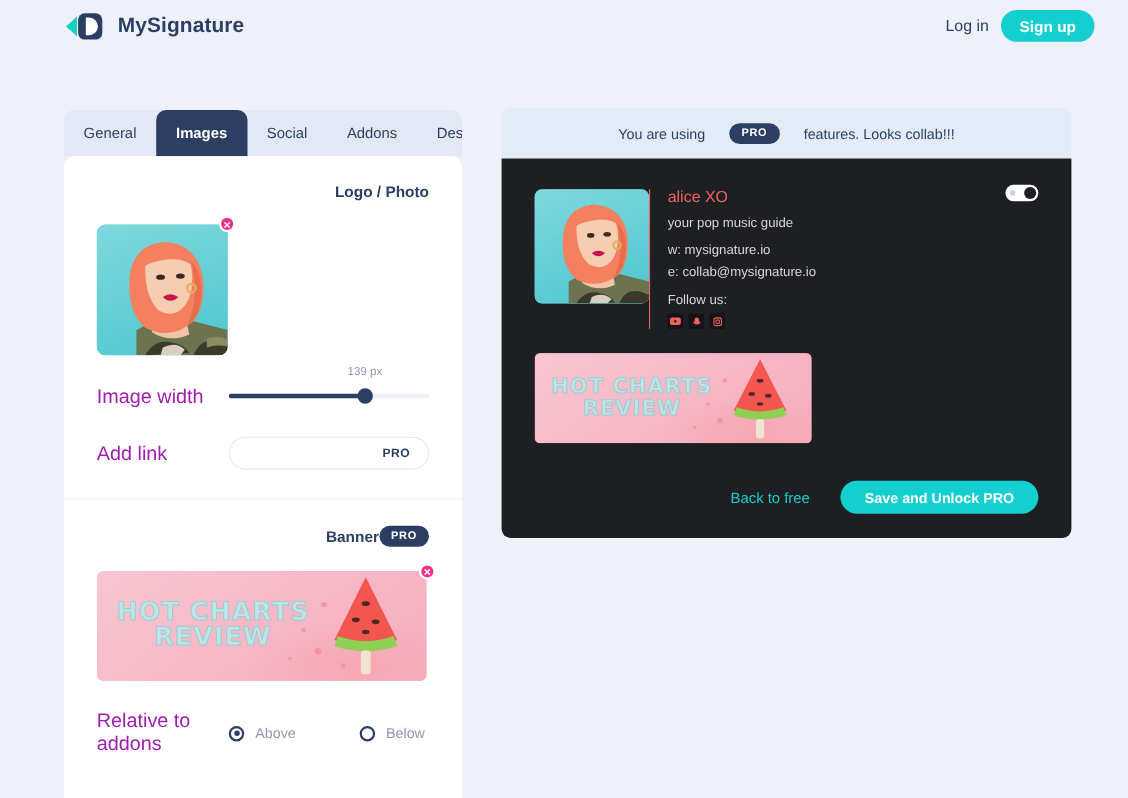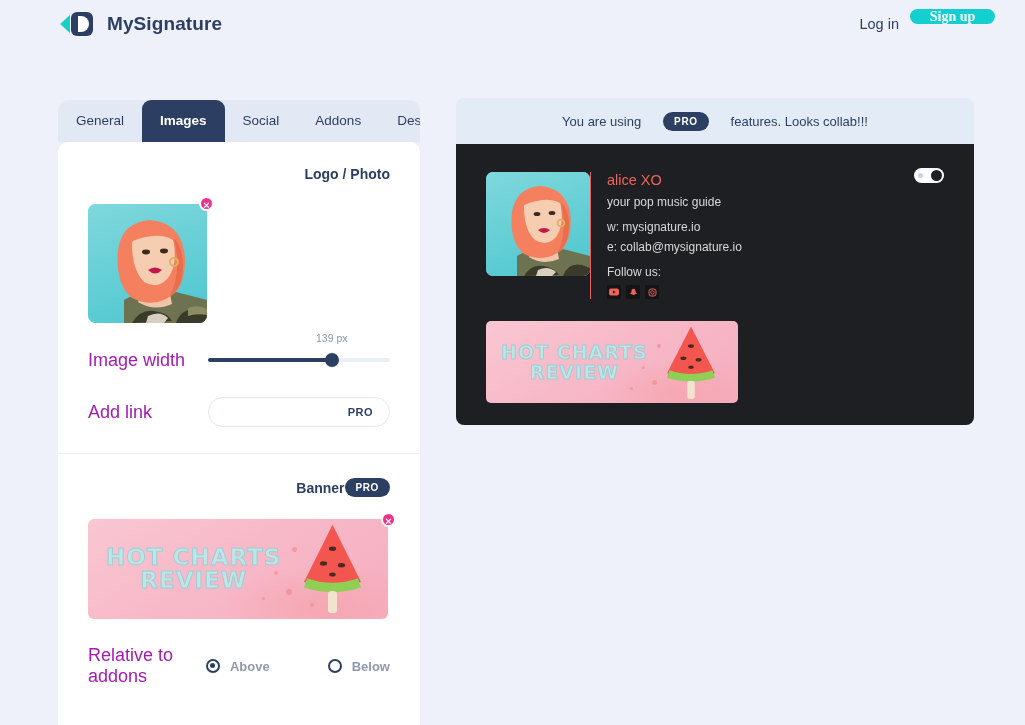--- a/index.html
+++ b/index.html
@@ -33,23 +33,23 @@
     border-radius: 0 9px 9px 0;
   }
   .brand-name { font-size: 19px; font-weight: bold; color: #2c3f63; letter-spacing: .1px; }
 
   .login-link {
     position: absolute; right: 126px; top: 16px;
     font-size: 14.5px; color: #2c3f63; text-decoration: none;
   }
   .signup-btn {
     position: absolute; right: 30px; top: 9px;
-    width: 85px; height: 15px; border: none; border-radius: 15px;
+    width: 85px; height: 29px; border: none; border-radius: 15px;
     background: #13cfd0; color: #fff;
-    font-family: Liberation Serif, serif; font-size: 14px; font-weight: bold; cursor: pointer;
+    font-family: Liberation Sans, sans-serif; font-size: 14px; font-weight: bold; cursor: pointer;
   }
 
   
   .editor { position: absolute; left: 58px; top: 100px; width: 362px; }
   .tabs {
     display: flex; height: 42px;
     background: #e3e9f4;
     border-radius: 10px 10px 0 0;
     overflow: hidden;
   }
@@ -143,21 +143,21 @@
     font-weight: bold; color: #bfe6e6;
     -webkit-text-stroke: 1px #9ecdd4;
     line-height: 1.02; letter-spacing: 1px; text-align: left;
   }
   .bn-dot {
     position: absolute; border-radius: 50%; background: rgba(240,130,130,.55);
   }
 
   
   .radio-group { display: flex; align-items: center; gap: 58px; }
-  .radio { display: flex; align-items: flex-start; gap: 10px; cursor: pointer; font-weight: bold; }
+  .radio { display: flex; align-items: flex-end; gap: 10px; cursor: pointer; }
   .radio-circle {
     width: 14px; height: 14px; border-radius: 50%;
     border: 2px solid #2c3f63; position: relative; background: #fff;
   }
   .radio.checked .radio-circle::after {
     content: ""; position: absolute; left: 2.5px; top: 2.5px;
     width: 5px; height: 5px; border-radius: 50%; background: #2c3f63;
   }
   .radio-label { font-size: 13px; color: #9099ad; }
 
@@ -431,14 +431,18 @@
           <circle cx="29" cy="46" r="2.4" fill="#4a2b22"></circle>
           <circle cx="23" cy="56" r="2.2" fill="#4a2b22"></circle>
         </svg>
         <div class="bn-text" style="font-size:19px">
           <div>HOT CHARTS</div>
           <div style="text-align:center">REVIEW</div>
         </div>
       </div>
     </div>
 
+    <div class="sig-actions">
+      <a class="back-link" href="#">Back to free</a>
+      <button class="save-btn">Save and Unlock PRO</button>
+    </div>
   </div>
 </div>
 
 </body></html>

